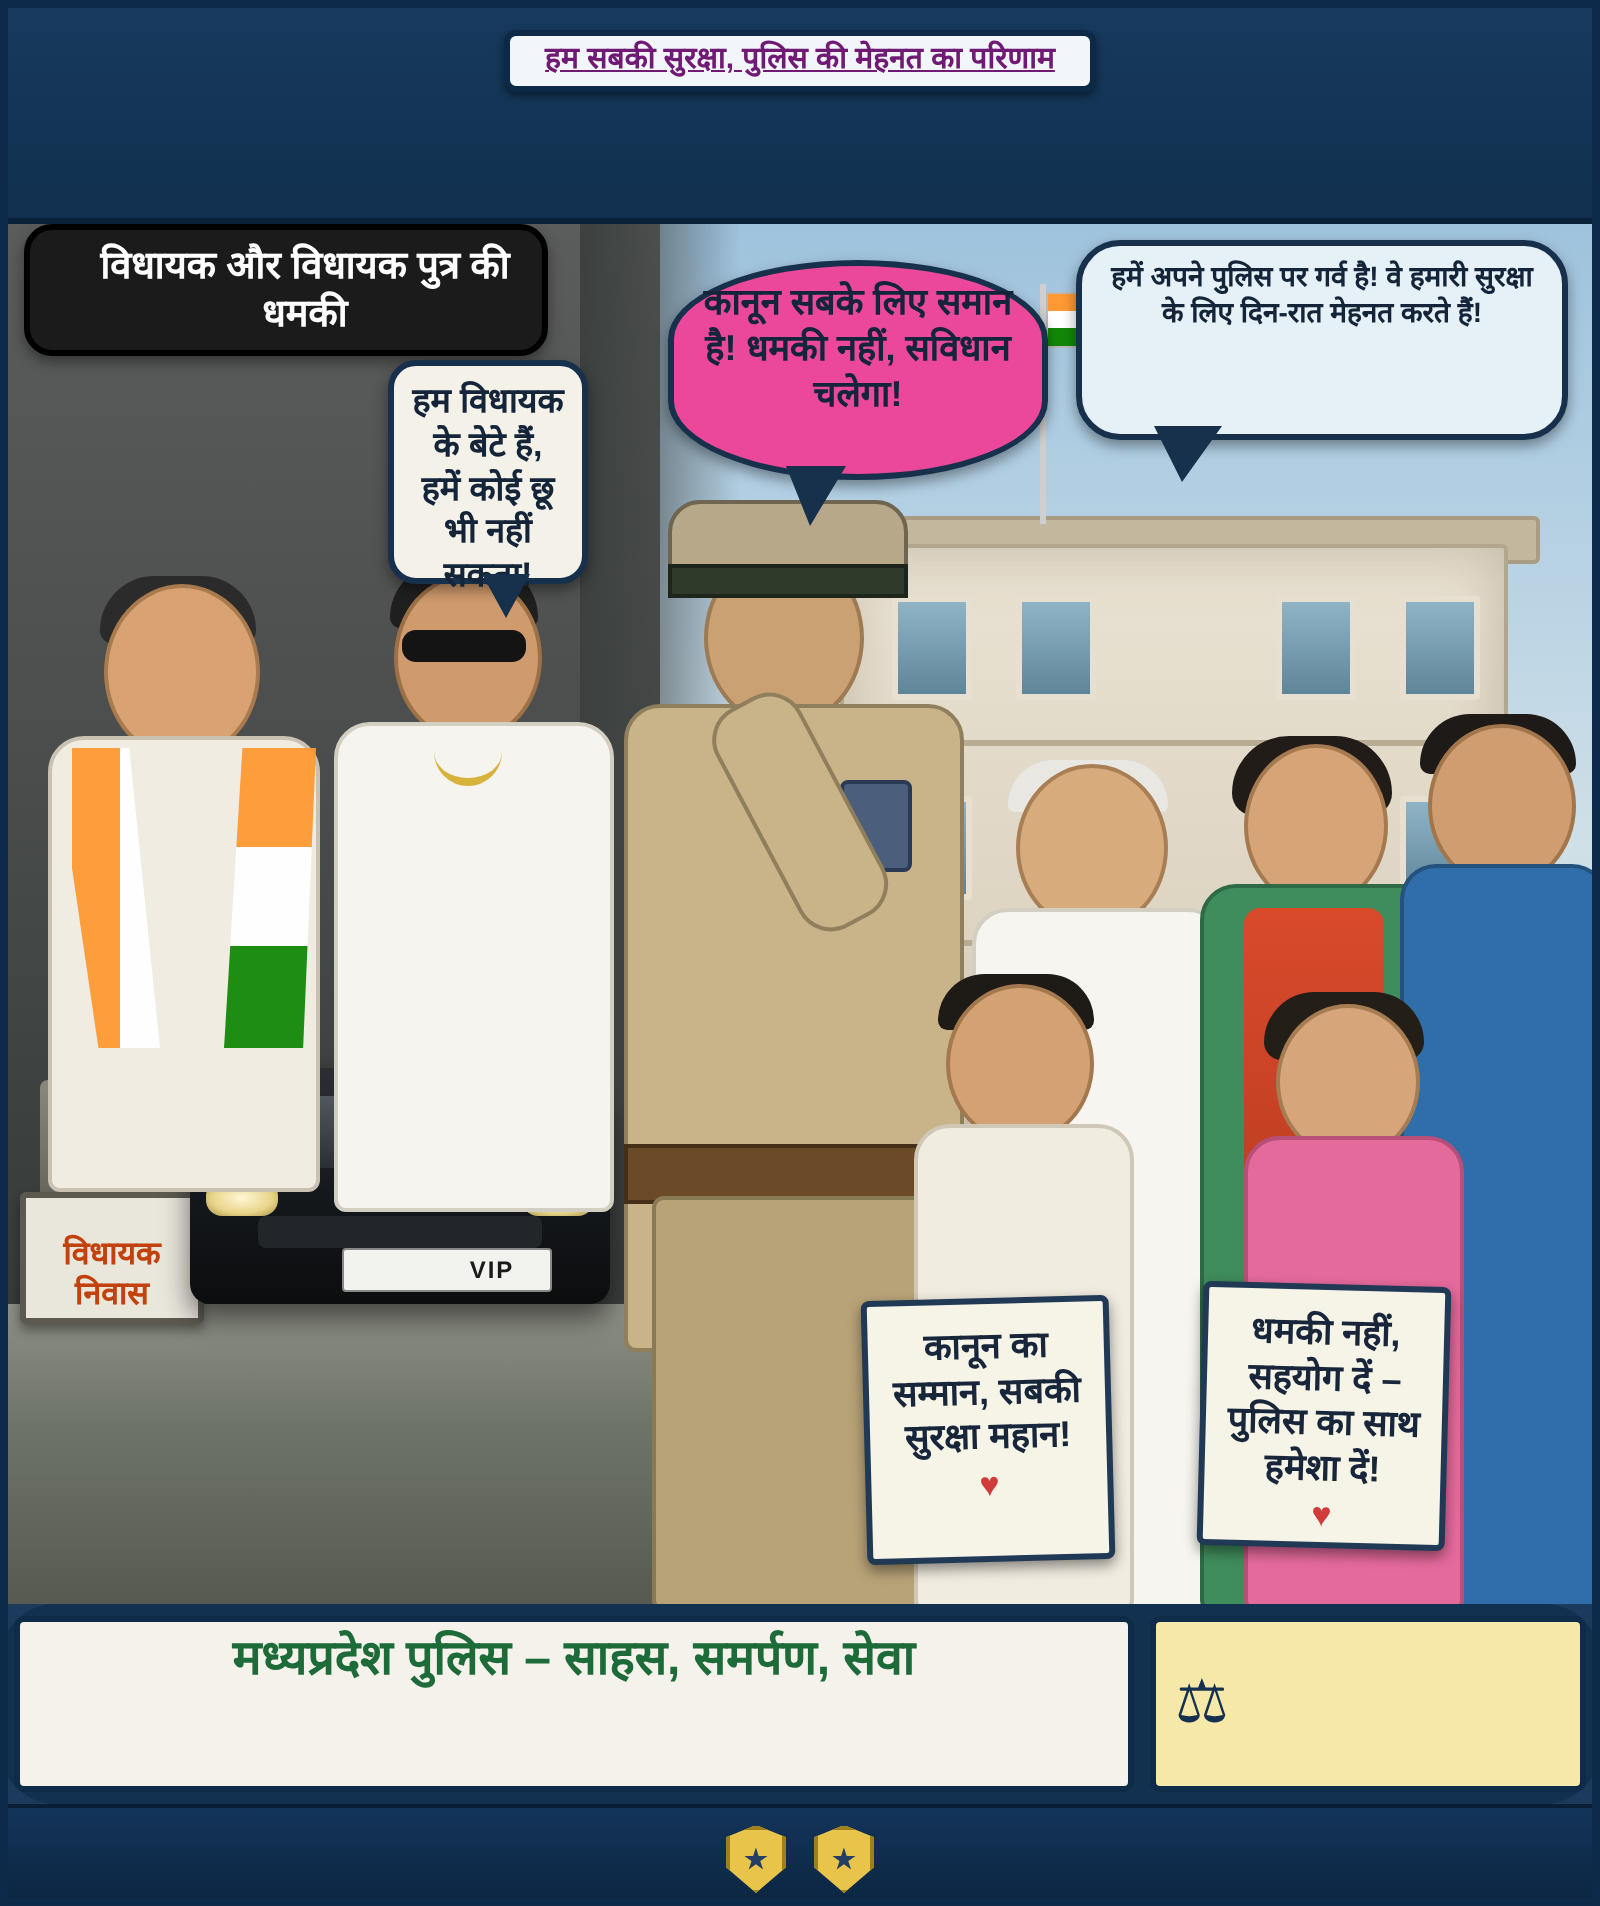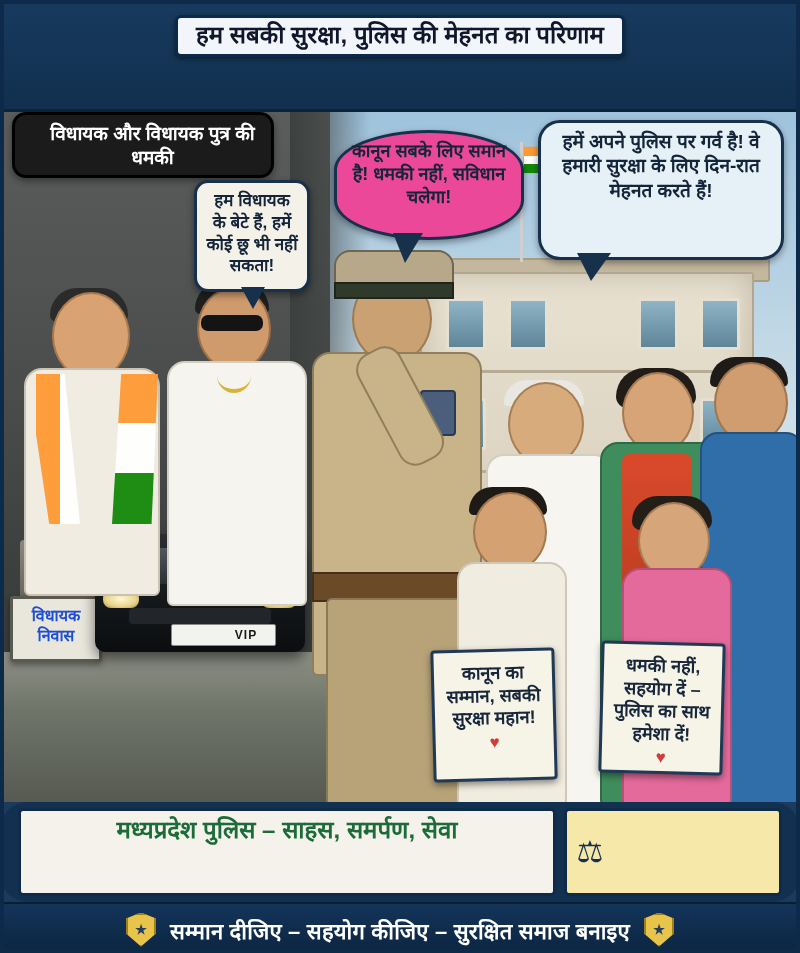--- a/index.html
+++ b/index.html
@@ -42,24 +42,25 @@
   .header-line2-wrap {
     margin: 7px auto 0;
     display: inline-block;
     background: #f2f6fb;
     border: 3px solid #0c2a47;
     border-radius: 6px;
     padding: 3px 18px 5px;
     box-shadow: 0 2px 4px rgba(0,0,0,.45);
   }
   .header-line2 {
-    color: #0f172a;
-    font-size: 24px;
+    color: #701a75;
+    font-size: 15px;
     font-weight: bold;
     line-height: 1.15;
+    text-decoration: underline;
   }
 
   
   .scene {
     position: absolute;
     left: 0; top: 112px;
     width: 800px;
     height: 690px;
     overflow: hidden;
   }
@@ -187,26 +188,26 @@
     line-height: 20px;
     letter-spacing: 1px;
     padding-left: 45px;
   }
   .gate-sign {
     position: absolute; left: 10px; bottom: 140px;
     width: 92px; height: 66px;
     background: #e9e6dc;
     border: 3px solid #5c5a50;
     border-radius: 3px;
-    color: #1d4ed8;
+    color: #c2410c;
     font-size: 16px;
     font-weight: bold;
     line-height: 1.25;
     text-align: center;
-    padding-top: 7px;
+    padding-top: 19px;
     box-sizing: border-box;
     box-shadow: 0 3px 6px rgba(0,0,0,.4);
   }
   .pillar {
     position: absolute; left: 20px; bottom: 206px;
     width: 72px; height: 56px;
     background: linear-gradient(180deg,#8a877c,#6a675e);
     border-radius: 4px 4px 0 0;
   }
 
@@ -315,25 +316,25 @@
     border-color: #000;
     color: #ffffff;
     padding-left: 28px;
   }
   .bubble.yellow { background: #ec4899; border-color: #17314d; }
   .bubble.blue { background: #e6f0f7; border-color: #17314d; }
 
   .b-threat-label { left: 12px; top: 0px; width: 262px; height: 66px; font-size: 19px; }
   .b-politician { left: 18px; top: 68px; width: 168px; height: 112px; font-size: 18px; border-radius: 16px; }
   .b-politician .tail { left: 70px; bottom: -20px; border-left: 14px solid transparent; border-right: 14px solid transparent; border-top: 22px solid #17314d;}
-  .b-goon { left: 194px; top: 68px; width: 116px; height: 112px; font-size: 17px;}
+  .b-goon { left: 194px; top: 68px; width: 100px; height: 112px; font-size: 17px;}
   .b-goon .tail { left: 44px; bottom: -20px; border-left: 12px solid transparent; border-right: 12px solid transparent; border-top: 22px solid #17314d;}
   .b-law { left: 334px; top: 18px; width: 190px; height: 110px; font-size: 18px; border-radius: 50% / 36%;}
   .b-law .tail { left: 56px; bottom: -26px; border-left: 12px solid transparent; border-right: 18px solid transparent; border-top: 30px solid #17314d;}
-  .b-pride { left: 538px; top: 8px; width: 246px; height: 140px; font-size: 19px; border-radius: 22px;}
+  .b-pride { left: 538px; top: 8px; width: 246px; height: 100px; font-size: 14px; border-radius: 22px;}
   .b-pride .tail { left: 36px; bottom: -24px; border-left: 14px solid transparent; border-right: 20px solid transparent; border-top: 28px solid #17314d;}
 
   
   .placard {
     position: absolute;
     background: #f6f3e7;
     border: 3px solid #203a56;
     border-radius: 4px;
     color: #17263b;
     font-weight: bold;
@@ -348,21 +349,21 @@
   .pl-left { left: 432px; top: 537px; width: 124px; height: 132px; transform: rotate(-1.5deg); }
   .pl-right { left: 600px; top: 530px; width: 124px; height: 132px; transform: rotate(1.5deg); }
 
   
   .banner-row {
     position: absolute;
     left: 0; top: 802px;
     width: 800px; height: 100px;
     display: flex;
     gap: 8px;
-    padding: 6px 18px;
+    padding: 6px 7px;
     box-sizing: border-box;
     background: #12304f;
     border-radius: 28px;
   }
   .banner-main {
     flex: 1 1 auto;
     background: #f4f2ea;
     border: 3px solid #0e2c4a;
     border-radius: 5px;
     text-align: center;
@@ -565,18 +566,17 @@
     <div class="banner-main">
       <div class="l1">मध्यप्रदेश पुलिस – साहस, समर्पण, सेवा</div>
     </div>
     <div class="banner-side">
       <div class="scale-icon">⚖</div>
     </div>
   </div>
 
   <div class="footer">
     <div class="shield">★</div>
-    <div class="txt">सम्मान दीजिए – सहयोग कीजिए – सुरक्षित समाज बनाइए</div>
     <div class="shield">★</div>
   </div>
 
   <div class="frame-border"></div>
 </div>
 
 </body></html>

